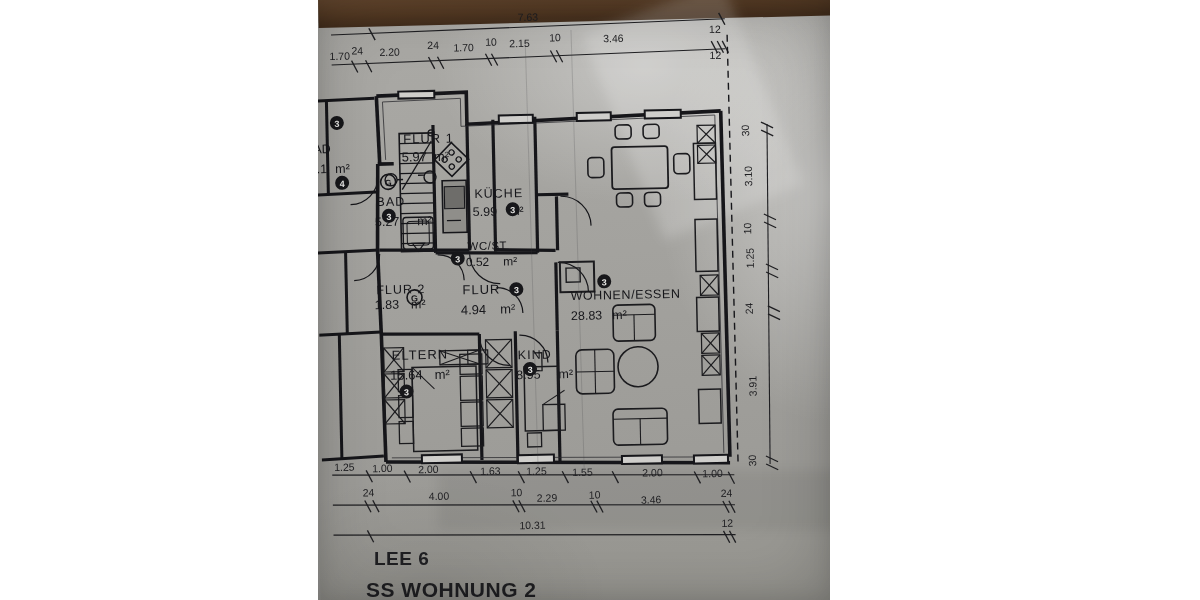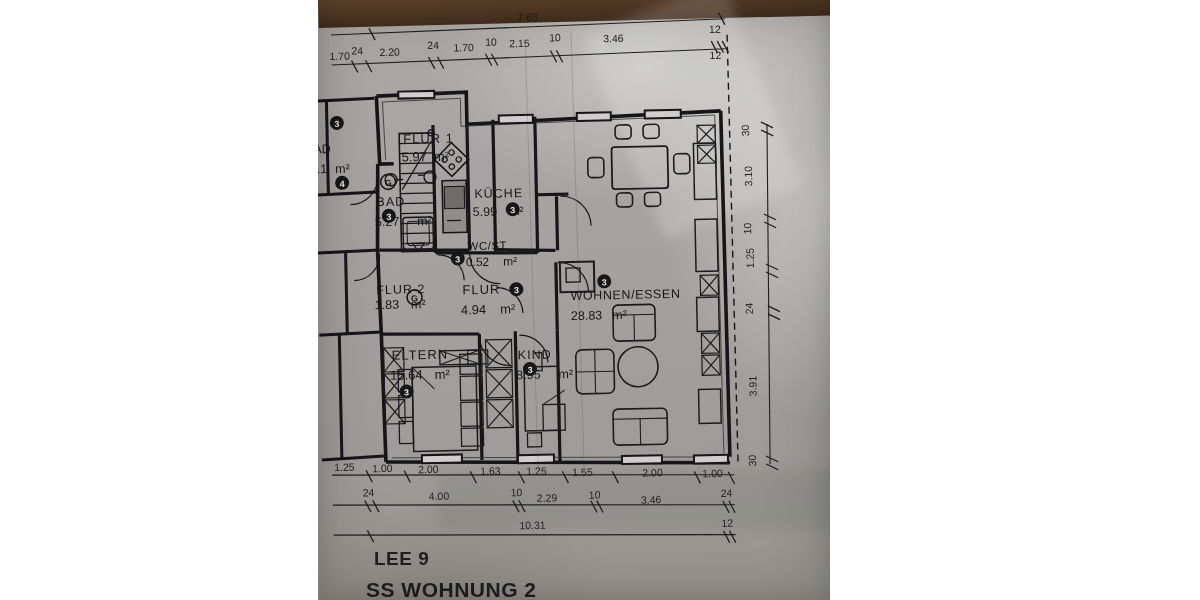--- a/index.html
+++ b/index.html
@@ -479,21 +479,21 @@
           </g>
         </g>
 
         <g stroke="#3a3a3e" stroke-width="0.7" opacity=".28" fill="none">
           <line x1="258" y1="30" x2="262" y2="468"></line>
           <line x1="212" y1="40" x2="216" y2="470"></line>
         </g>
       </svg>
     </div>
 
-    <div class="titletext fade" id="title-line1">LEE 9</div>
+    <div class="titletext fade" id="title-line1">LEE 6</div>
     <div class="titletext fade" id="title-line2">SS  WOHNUNG 2</div>
 
     <div class="vig"></div>
   </div>
 
   <div class="letterbox lb-left"></div>
   <div class="letterbox lb-right"></div>
 </div>
 
 </body></html>

